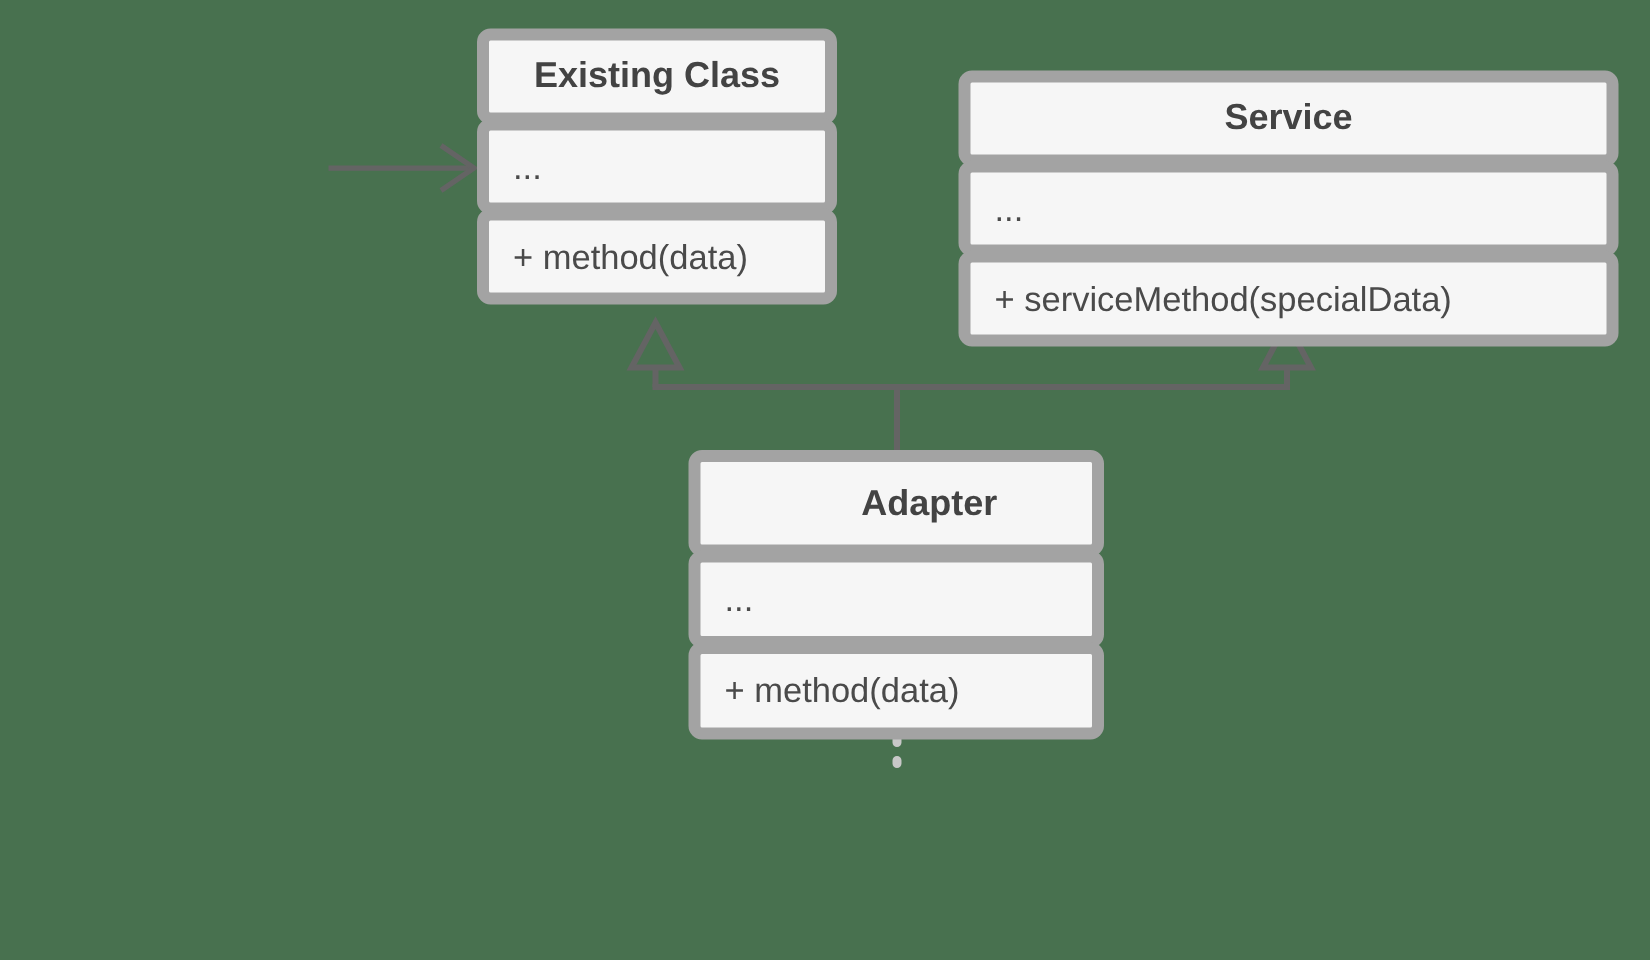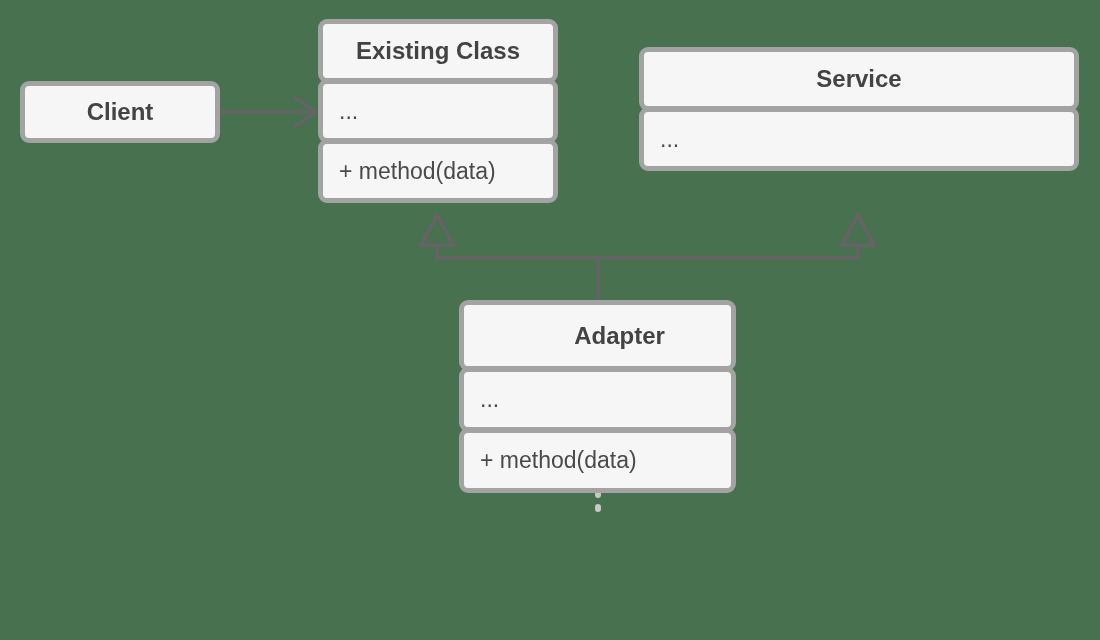--- a/index.html
+++ b/index.html
@@ -14,21 +14,21 @@
   }
   #connectors {
     position: absolute; left: 0; top: 0;
     width: 1100px; height: 640px;
     pointer-events: none;
   }
   .uml-class { position: absolute; }
   .compartment {
     box-sizing: border-box;
     background: #f6f6f6;
-    border: 5px solid #a3a3a3;
+    border: 8px solid #a3a3a3;
     border-radius: 9px;
     color: #464646;
     display: flex;
     align-items: center;
   }
   .compartment + .compartment { margin-top: -4px; }
   .compartment.title {
     justify-content: center;
     font-weight: bold;
     font-size: 24px;
@@ -77,33 +77,31 @@
       <line x1="598" y1="258" x2="598" y2="300"></line>
     </g>
 
     <polygon points="437,215 453,245 421,245" fill="none" stroke="#646464" stroke-width="4"></polygon>
 
     <polygon points="858,215 874,245 842,245" fill="none" stroke="#646464" stroke-width="4"></polygon>
 
     <line x1="598" y1="493" x2="598" y2="520" stroke="#c8c8c8" stroke-width="6" stroke-linecap="round" stroke-dasharray="2 12"></line>
   </svg>
 
-  <div class="uml-class" style="left:20px; top:81px; width:200px;">
-    <div class="compartment title" style="height:62px;">Client</div>
-  </div>
 
   <div class="uml-class" style="left:318px; top:19px; width:240px;">
     <div class="compartment title" style="height:64px;">Existing Class</div>
     <div class="compartment row" style="height:64px;">...</div>
     <div class="compartment row" style="height:64px;">+ method(data)</div>
   </div>
 
   <div class="uml-class" style="left:639px; top:19px; width:440px;margin-top:28px;">
     <div class="compartment title" style="height:64px;">Service</div>
     <div class="compartment row" style="height:64px;">...</div>
+    <div class="compartment row" style="height:64px;">+ serviceMethod(specialData)</div>
   </div>
 
   <div class="uml-class" style="left:459px; top:300px; width:277px;">
     <div class="compartment title" style="height:71px;padding-left:44px;">Adapter</div>
     <div class="compartment row" style="height:65px;">...</div>
     <div class="compartment row" style="height:65px;">+ method(data)</div>
   </div>
 
 
 </div>

